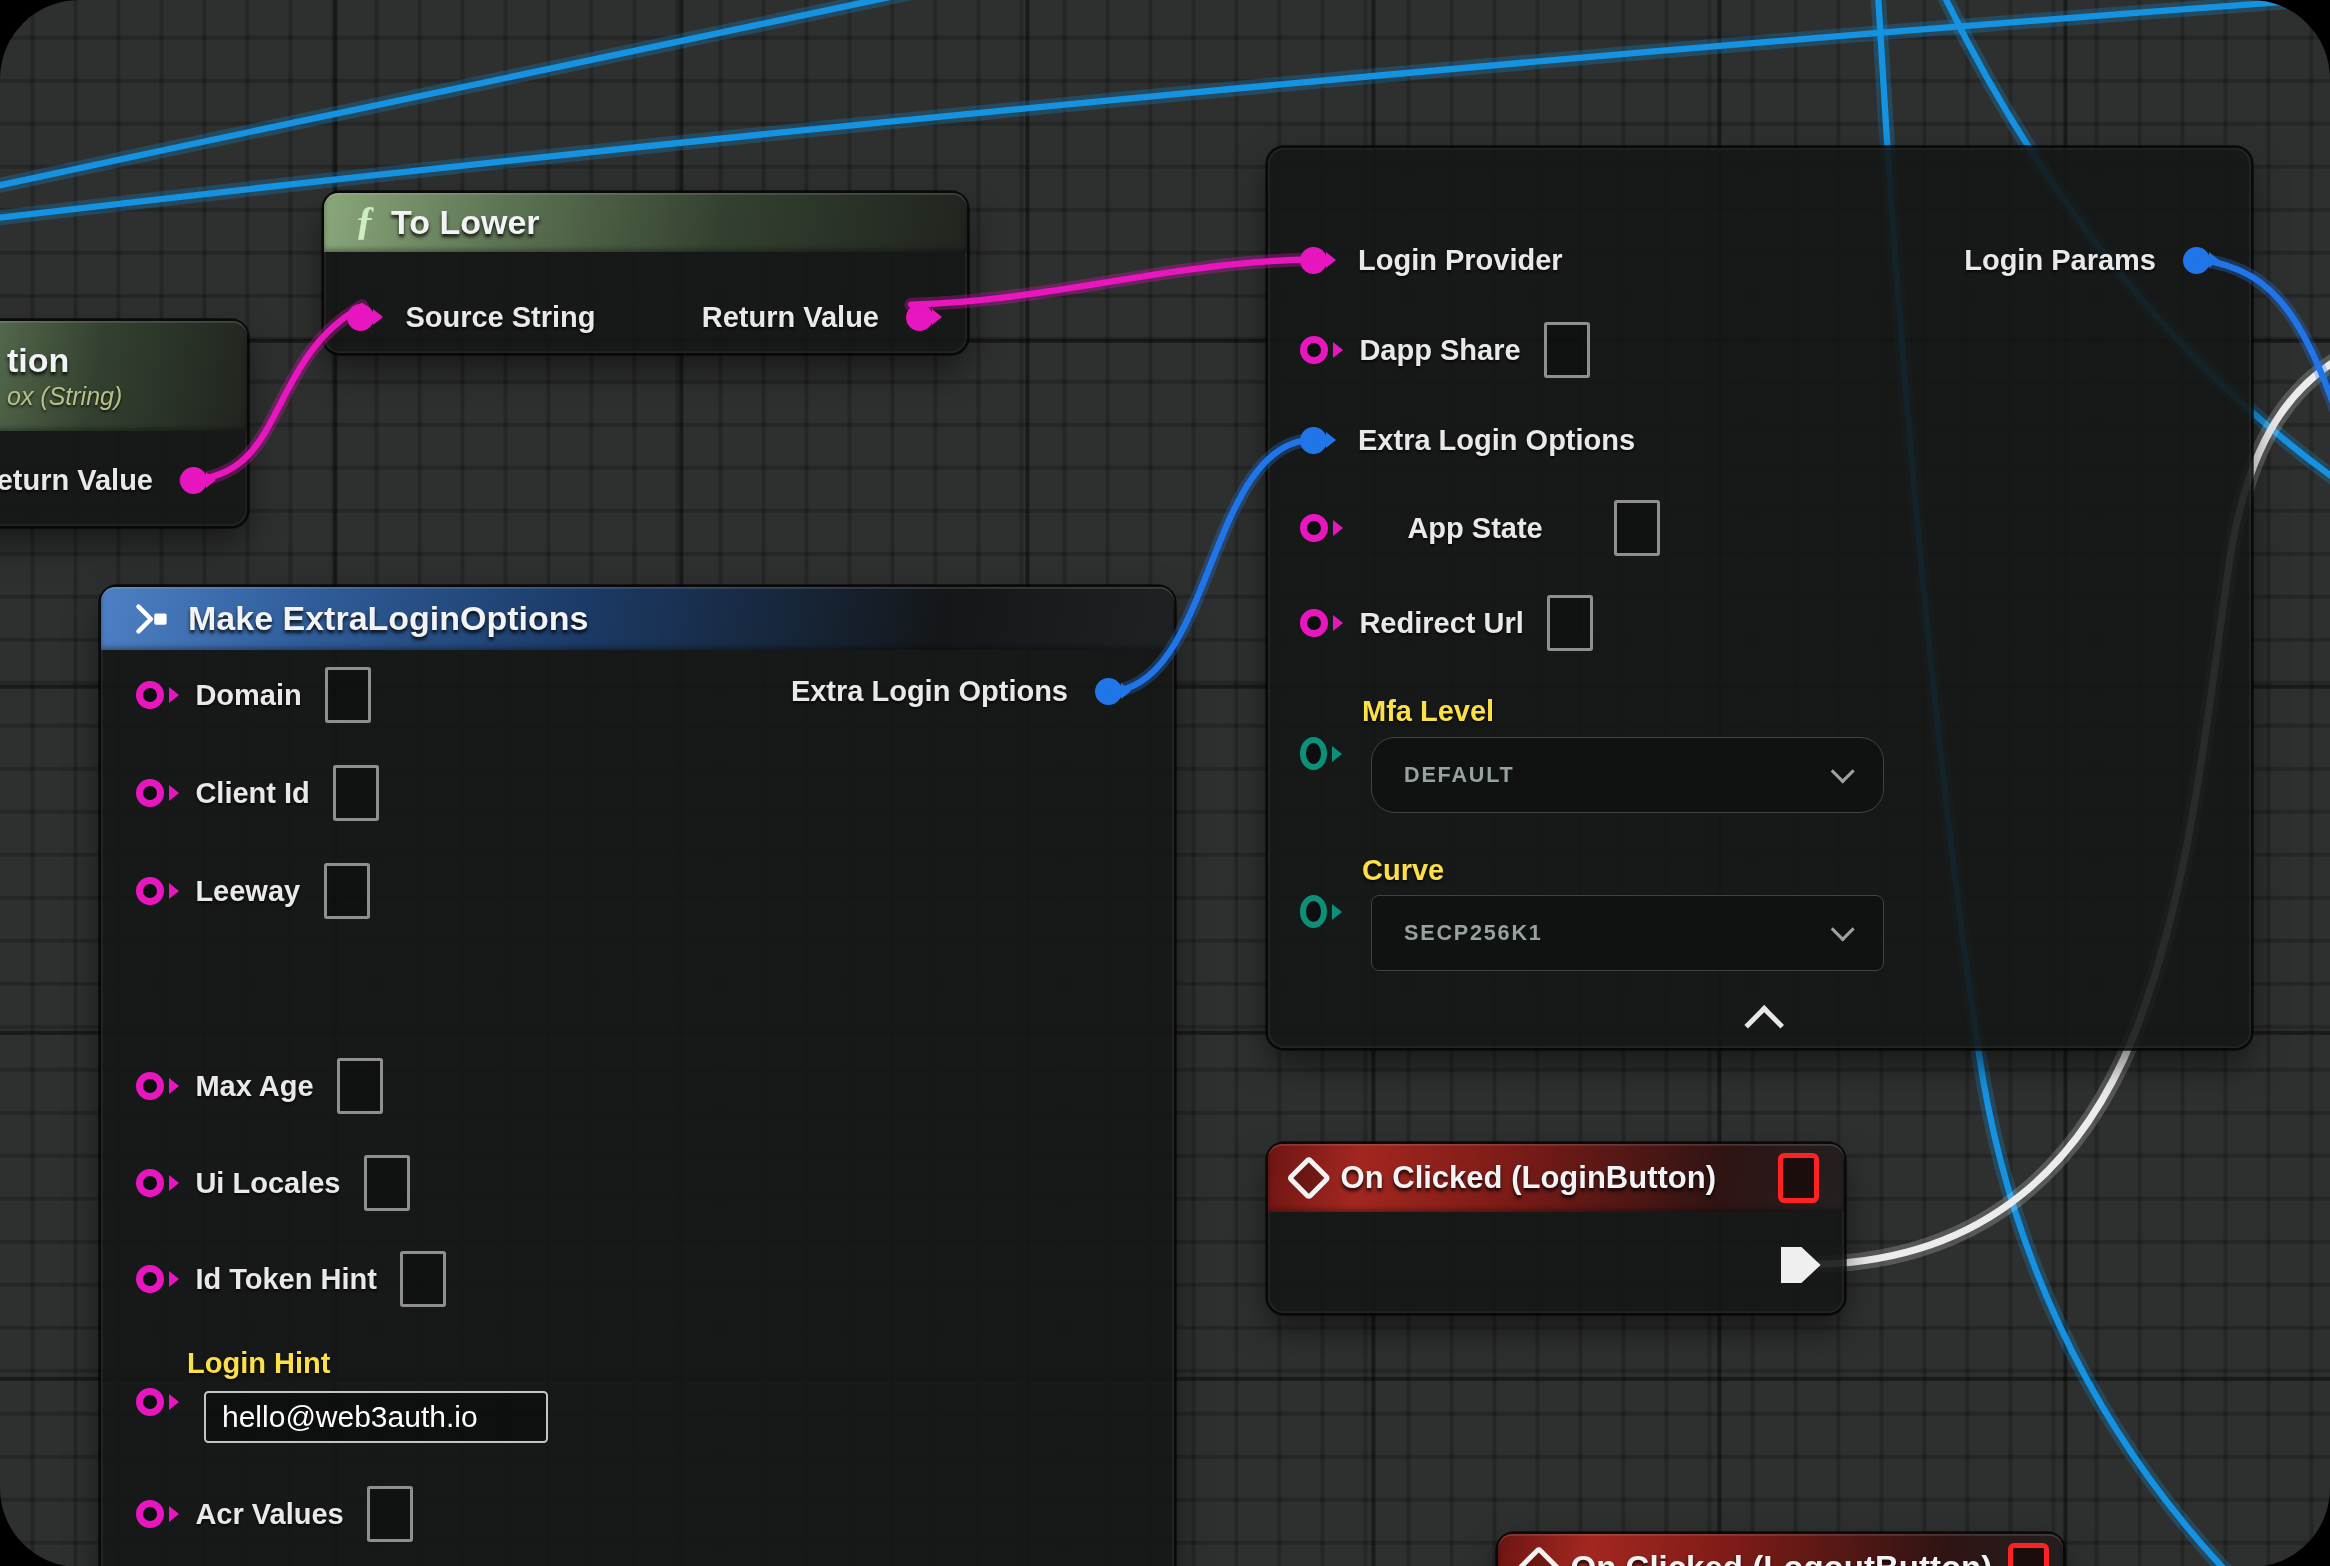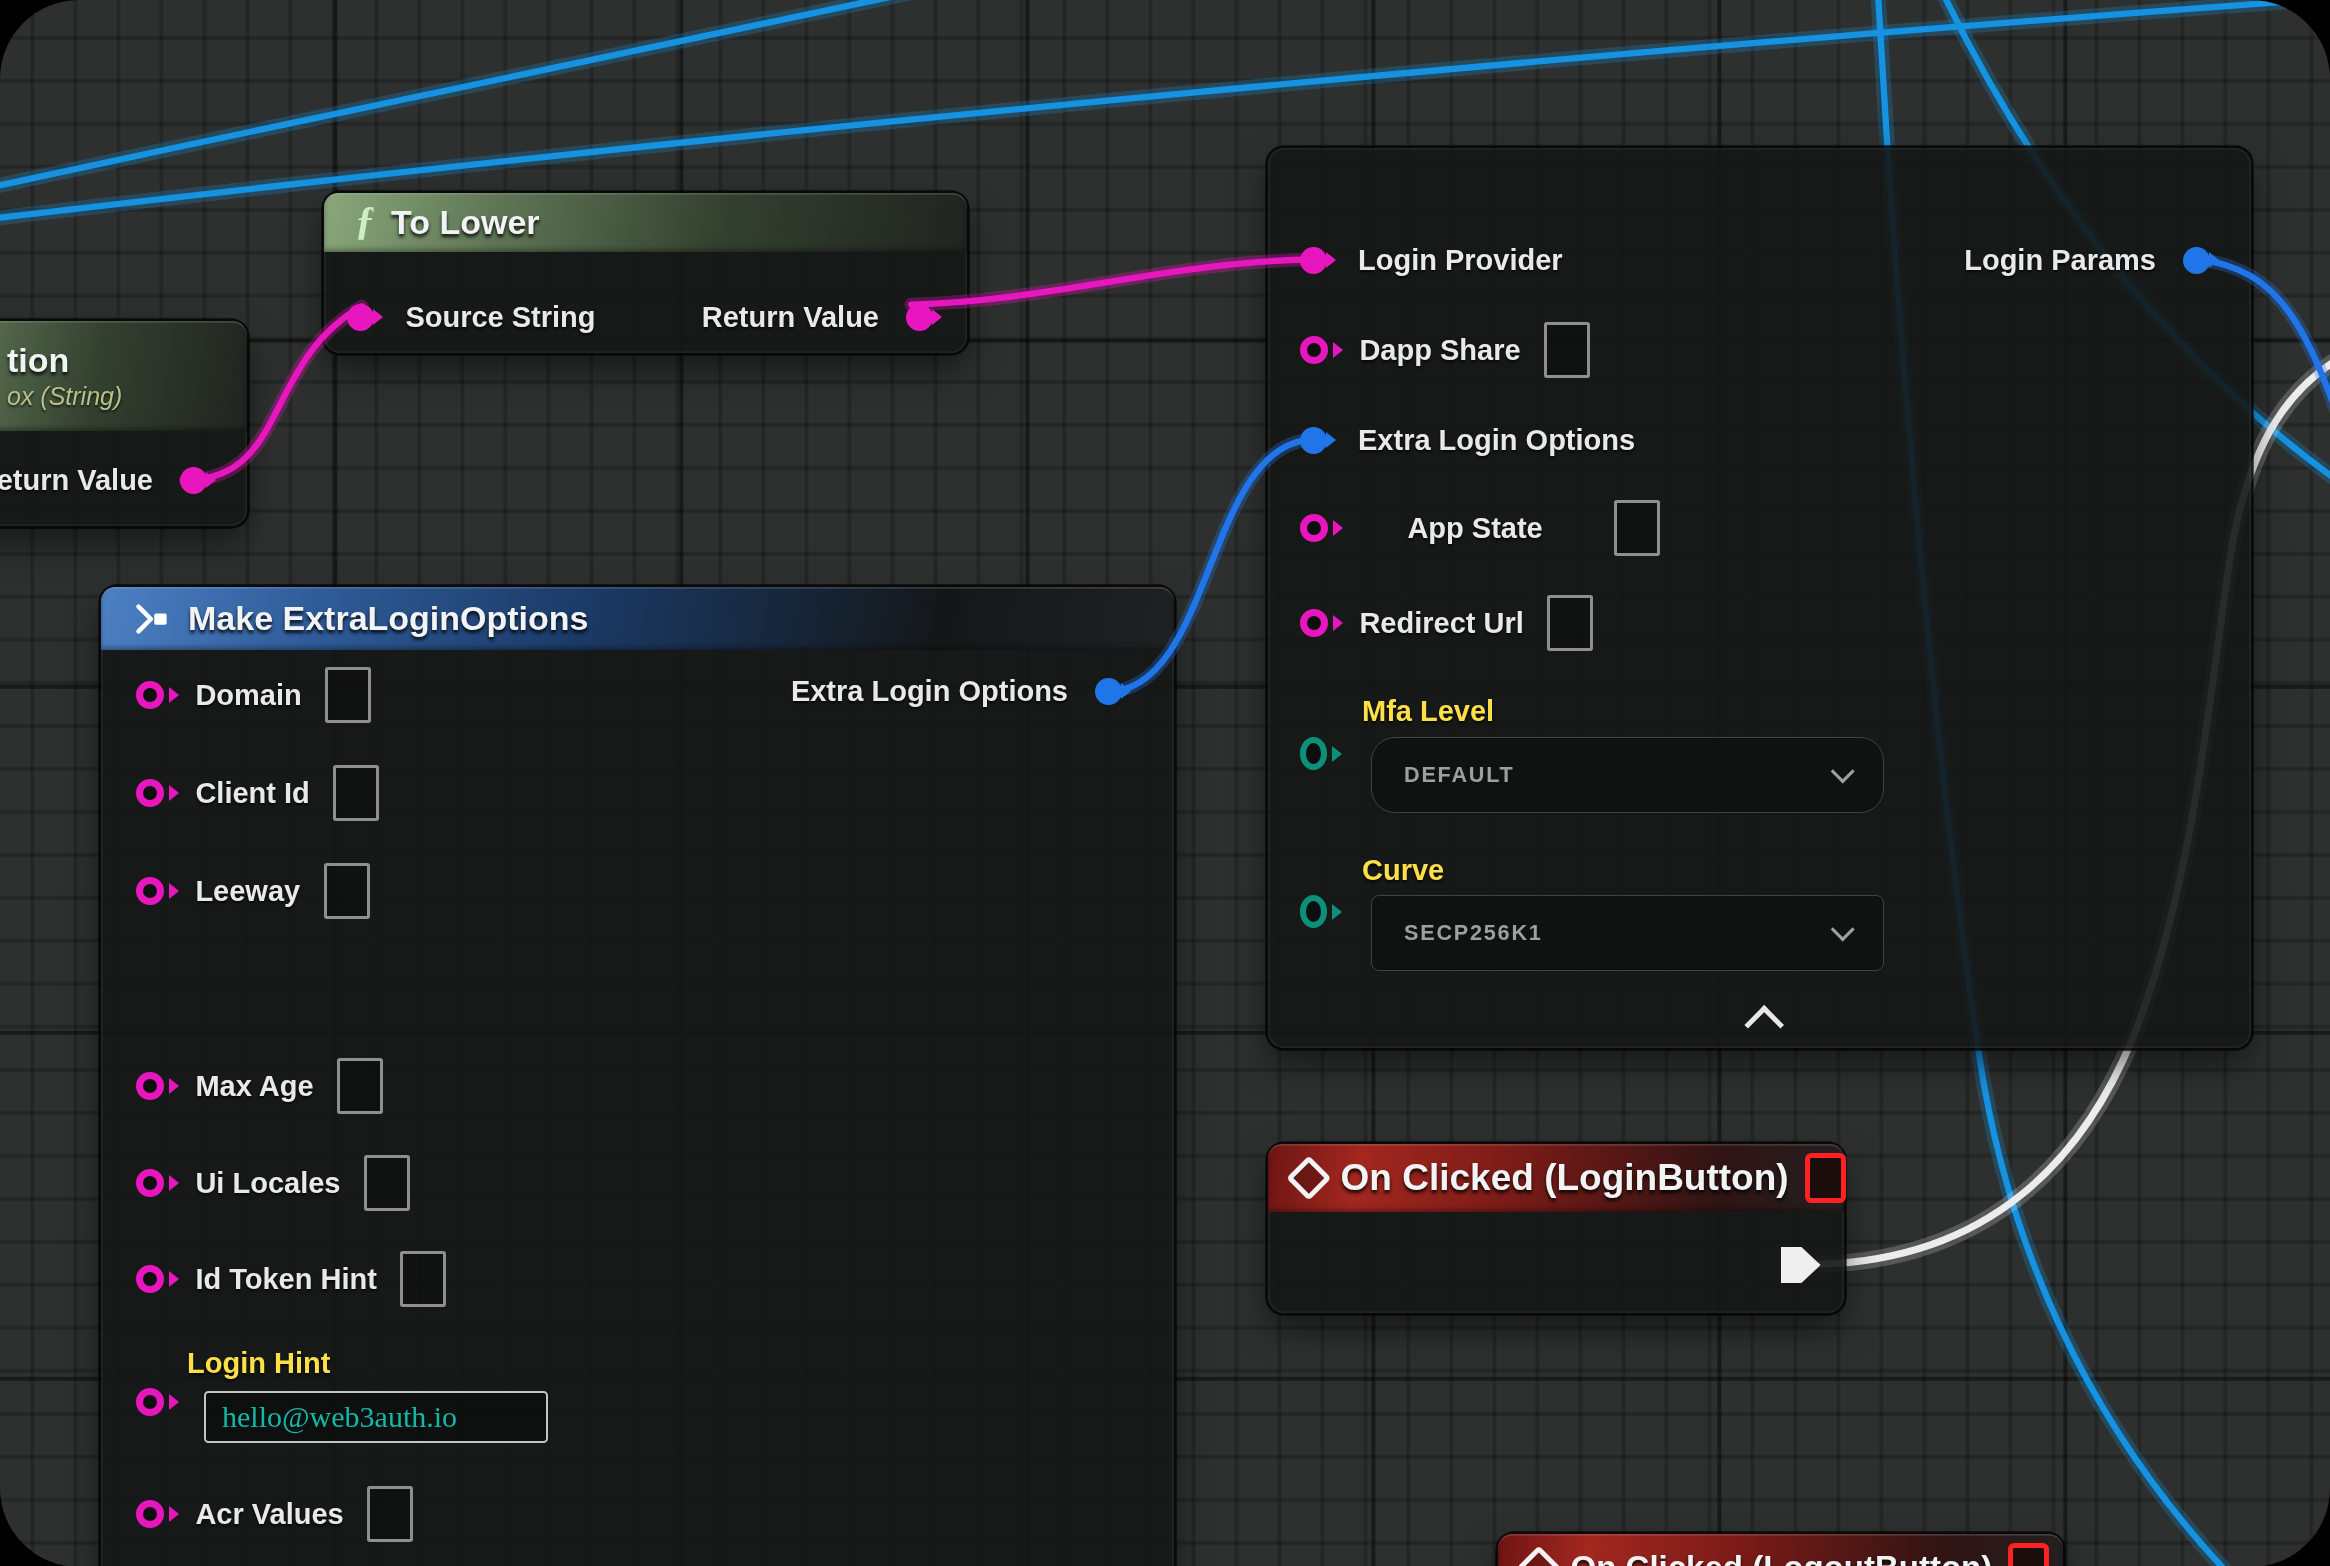--- a/index.html
+++ b/index.html
@@ -46,21 +46,21 @@
   .pin.blue{color:#2076e8;}
   .pin.teal{color:#0c9079;border-width:6.3px;width:15.3px;height:21px;border-radius:50%;}
   .cb{width:40px;height:50px;border:3.6px solid #8f8f8f;border-radius:2.7px;background:rgba(0,0,0,0.28);margin-left:23.4px;flex:0 0 auto;}
   .dropdown{position:absolute;width:513px;height:76px;border:1.8px solid #3f4342;border-radius:8px;
     background:rgba(15,18,17,0.95);display:flex;align-items:center;padding:0 32px;box-sizing:border-box;}
   .ddtext{color:#98a2a1;font-size:21.6px;font-weight:bold;letter-spacing:1.8px;flex:1;}
   .chev{width:14.4px;height:14.4px;border-right:3.6px solid #9aa3a2;border-bottom:3.6px solid #9aa3a2;transform:rotate(45deg);margin-top:-7.2px;}
   .field-label{position:absolute;color:#fde047;font-size:29px;font-weight:bold;text-shadow:0 1.8px 2.7px rgba(0,0,0,0.75);}
   .textfield{position:absolute;height:52px;border:2.7px solid #c4c4c4;border-radius:4.5px;background:rgba(8,10,9,0.55);
     display:flex;align-items:center;padding:0 16px;box-sizing:border-box;}
-  .tftext{color:#14b8a6;font-size:30px;white-space:nowrap;font-family:Liberation Serif, serif;}
+  .tftext{color:#ffffff;font-size:30px;white-space:nowrap;}
   .collapse{position:absolute;width:23.4px;height:23.4px;border-left:5.4px solid #e8e8e8;border-top:5.4px solid #e8e8e8;transform:rotate(45deg);}
   .fnicon{font-family:"Liberation Serif",serif;font-style:italic;font-weight:bold;font-size:40px;color:#cdeec4;line-height:1;margin-top:-5.4px;}
   .evicon{width:21.6px;height:21.6px;border:5.4px solid #f3f3f3;transform:rotate(45deg);border-radius:4.5px;flex:0 0 auto;background:rgba(0,0,0,0.2);}
   .delegate{width:31px;height:40px;border:5.4px solid #f22;border-radius:6.3px;background:#1c0d0d;margin-left:auto;flex:0 0 auto;}
   .exec{position:absolute;width:40px;height:36px;background:#efefef;clip-path:polygon(0 0,52% 0,100% 50%,52% 100%,0 100%);}
   .mkicon{width:40px;height:36px;flex:0 0 auto;}
 </style>
 </head>
 <body>
 
@@ -207,21 +207,21 @@
       <span class="ddtext">SECP256K1</span>
       <span class="chev"></span>
     </div>
 
     <span class="collapse" style="left:482px;top:863px;"></span>
   </div>
 
   <div class="node" style="left:1268px;top:1144px;width:576px;height:169px;">
     <div class="nhead h-red" style="height:68px;padding:0 25px;">
       <span class="evicon"></span>
-      <span class="ntitle" style="font-size:37px;">On Clicked (LoginButton)</span>
+      <span class="ntitle" style="font-size:31px;">On Clicked (LoginButton)</span>
       <span class="delegate"></span>
     </div>
     <span class="exec" style="right:23.4px;top:103px;"></span>
   </div>
 
   <div class="node" style="left:1498px;top:1534px;width:565px;height:153px;">
     <div class="nhead h-red" style="height:68px;padding:0 25px;">
       <span class="evicon"></span>
       <span class="ntitle" style="font-size:33px;">On Clicked (LogoutButton)</span>
       <span class="delegate"></span>

